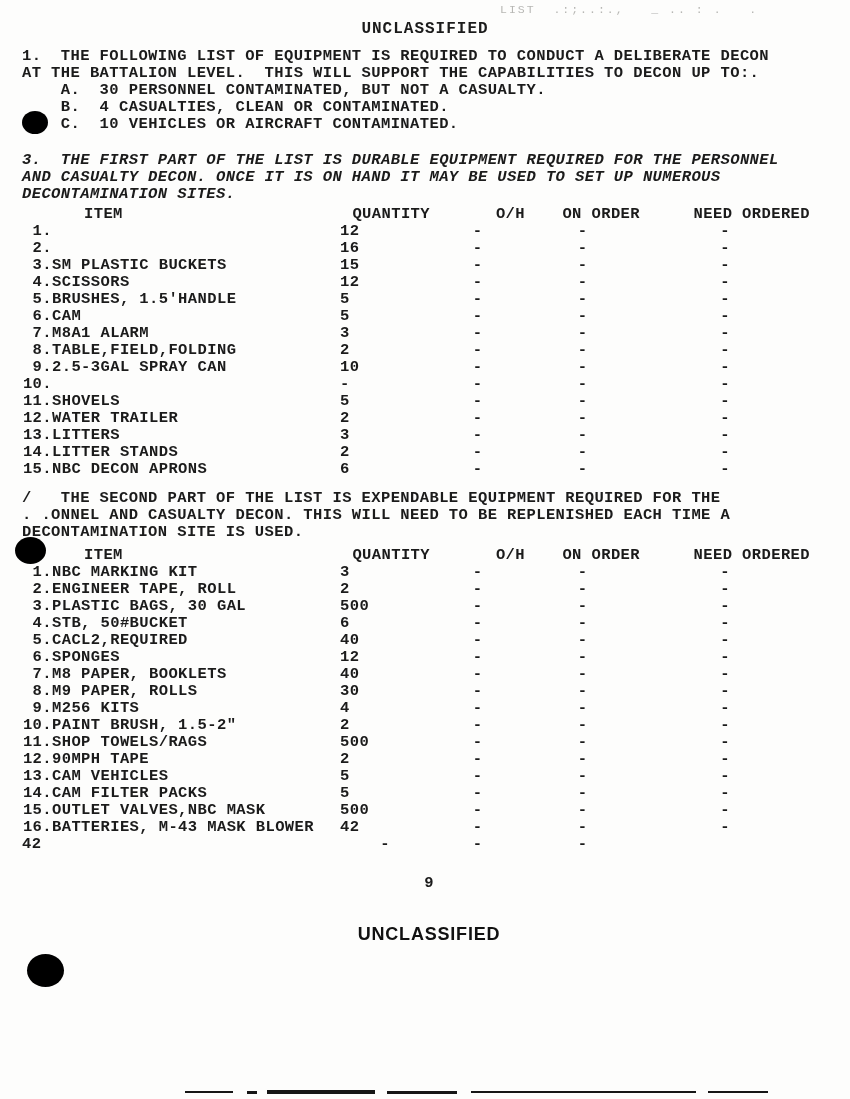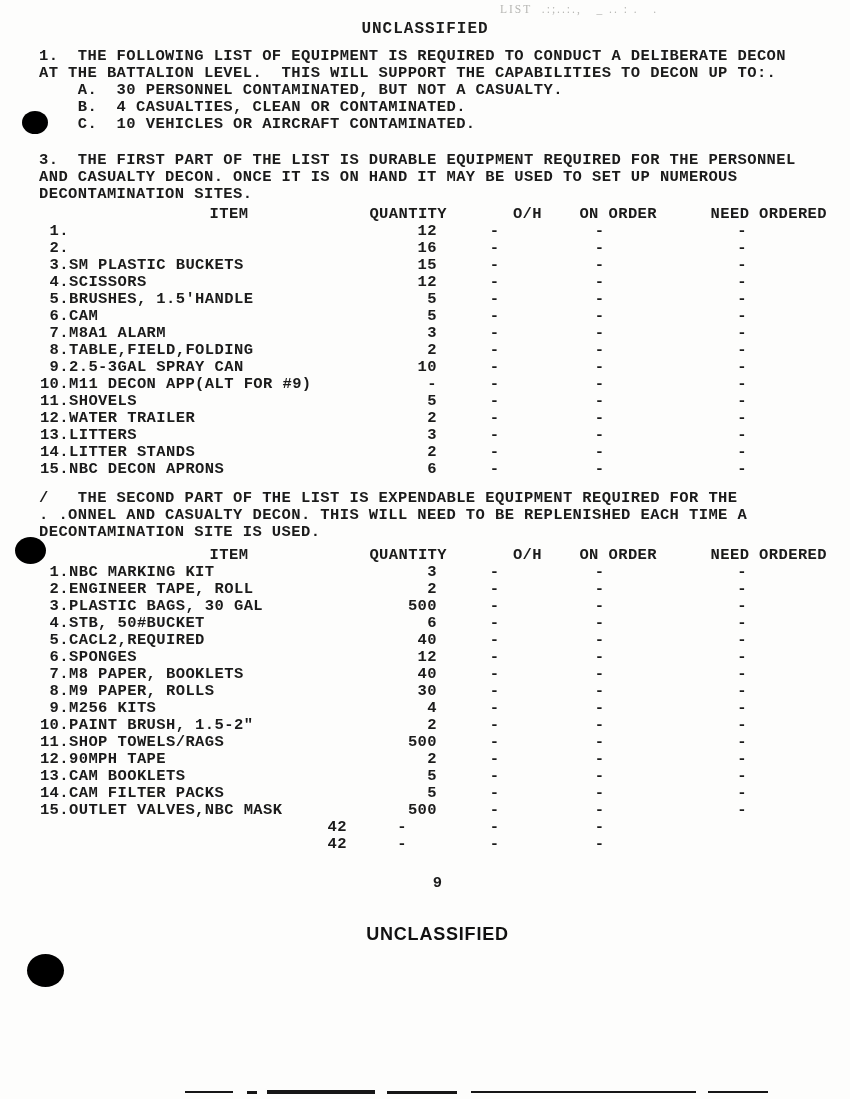--- a/index.html
+++ b/index.html
@@ -6,40 +6,40 @@
   html,body { background:#777; }
   .page {
     position:relative; width:850px; height:1099px; margin:0 auto;
     background:#fdfdfc; overflow:hidden; color:#1b1b1b;
     font-family:"Liberation Mono","DejaVu Sans Mono",monospace;
     font-weight:700; font-size:15.5px; letter-spacing:0.4px; line-height:17px;
   }
   .faint-top {
     position:absolute; top:1px; left:500px; width:330px;
     color:#b7b7b4; font-size:11.5px; font-weight:400; letter-spacing:2px;
-    white-space:pre; overflow:hidden;font-family:Liberation Serif, serif;
+    white-space:pre; overflow:hidden;
   }
   .class-top { padding-top:21px; text-align:center; font-size:16px; letter-spacing:1px; }
-  .content { padding-left:32px; padding-right:14px;margin-left:7px; }
+  .content { padding-left:22px; padding-right:14px; }
   .para { white-space:pre-wrap; }
   .p1 { margin-top:10px; }
   .p2 { margin-top:17px; }
-  .p3 { margin-top:19px; }
+  .p3 { margin-top:19px;font-style:italic; }
   .p4 { margin-top:12px; }
   .table { margin-top:3px; }
   .t2 { margin-top:6px; }
   .thead,.trow {
     display:grid; grid-template-columns:318px 90px 95px 115px 170px;
     height:17px; line-height:17px; white-space:pre;
   }
   .h { text-align:right; }
-  .hi { text-align:center; padding-left:62px; }
+  .hi { text-align:left; padding-left:62px; }
   .c-item { display:flex; }
   .num { display:inline-block; width:30px; text-align:right; white-space:pre; }
-  .qty { text-align:right; padding-right:10px; }
+  .qty { padding-right:10px; }
   .mid { text-align:center; }
   .page-number { margin-top:22px; text-align:center; }
   .class-bottom {
     margin-top:34px; text-align:center;
     font-family:"Liberation Sans","DejaVu Sans",sans-serif;
     font-size:18px; font-weight:700; letter-spacing:0.8px; color:#111;
   }
   .dot { position:absolute; background:#000; border-radius:50%; }
   .dot1 { left:22px; top:111px; width:26px; height:23px; }
   .dot2 { left:15px; top:537px; width:31px; height:27px; }
@@ -150,21 +150,21 @@
 
         <div class="trow">
           <span class="c-item"><span class="num">9.</span><span>2.5-3GAL SPRAY CAN</span></span>
           <span class="qty">10</span>
           <span class="mid">-</span>
           <span class="mid">-</span>
           <span class="mid">-</span>
         </div>
 
         <div class="trow">
-          <span class="c-item"><span class="num">10.</span><span>M11 DECON APP(ALT FOR #9)</span></span>
+          <span class="c-item"><span class="num">10.</span></span>
           <span class="qty">-</span>
           <span class="mid">-</span>
           <span class="mid">-</span>
           <span class="mid">-</span>
         </div>
 
         <div class="trow">
           <span class="c-item"><span class="num">11.</span><span>SHOVELS</span></span>
           <span class="qty">5</span>
           <span class="mid">-</span>
@@ -308,21 +308,21 @@
 
         <div class="trow">
           <span class="c-item"><span class="num">12.</span><span>90MPH TAPE</span></span>
           <span class="qty">2</span>
           <span class="mid">-</span>
           <span class="mid">-</span>
           <span class="mid">-</span>
         </div>
 
         <div class="trow">
-          <span class="c-item"><span class="num">13.</span><span>CAM BOOKLETS</span></span>
+          <span class="c-item"><span class="num">13.</span><span>CAM VEHICLES</span></span>
           <span class="qty">5</span>
           <span class="mid">-</span>
           <span class="mid">-</span>
           <span class="mid">-</span>
         </div>
 
         <div class="trow">
           <span class="c-item"><span class="num">14.</span><span>CAM FILTER PACKS</span></span>
           <span class="qty">5</span>
           <span class="mid">-</span>
@@ -332,20 +332,21 @@
 
         <div class="trow">
           <span class="c-item"><span class="num">15.</span><span>OUTLET VALVES,NBC MASK</span></span>
           <span class="qty">500</span>
           <span class="mid">-</span>
           <span class="mid">-</span>
           <span class="mid">-</span>
         </div>
 
         <div class="trow">
+          <span class="c-item"><span class="num">16.</span><span>BATTERIES, M-43 MASK BLOWER</span></span>
           <span class="qty">42</span>
           <span class="mid">-</span>
           <span class="mid">-</span>
           <span class="mid">-</span>
         </div>
 
         <div class="trow">
           <span class="qty">42</span>
           <span class="mid">-</span>
           <span class="mid">-</span>

